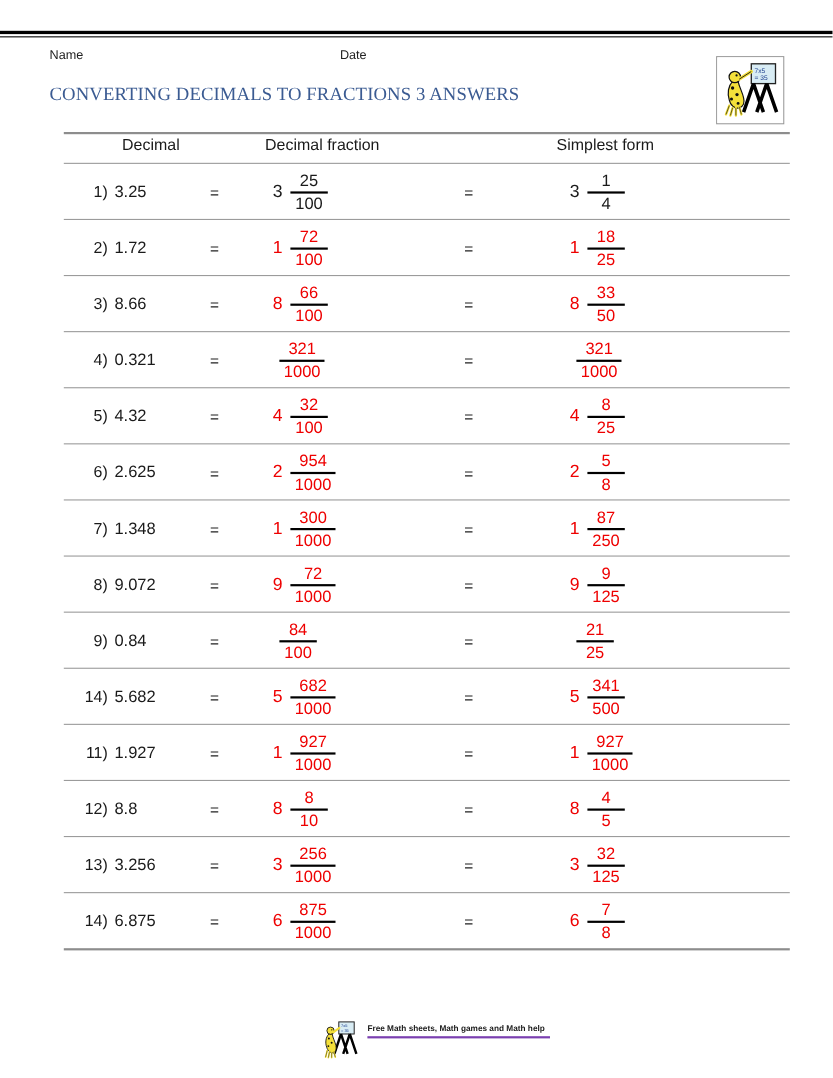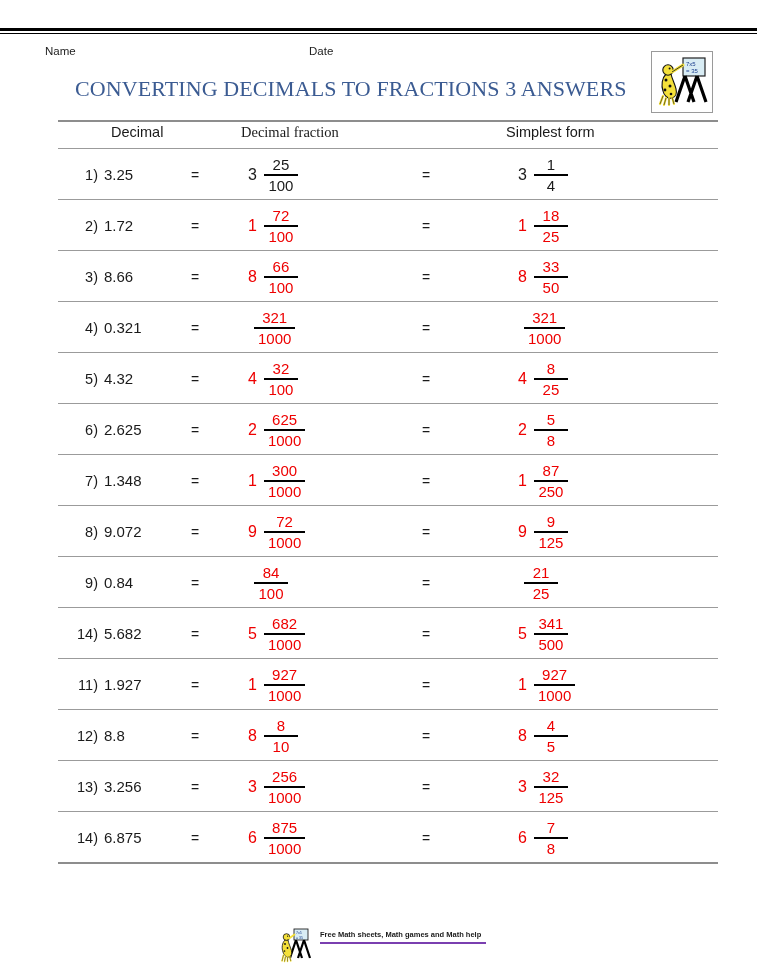--- a/index.html
+++ b/index.html
@@ -47,26 +47,25 @@
     text-align: right;
   }
   .meta .name-label { position: absolute; left: 0; top: 0; }
   .meta .date-label { position: absolute; left: 264px; top: 0; }
 
   
   .title {
     position: absolute;
     left: 45px;
     top: 76px;
-    font-size: 22px;
+    font-size: 17px;
     letter-spacing: 0.1px;
     color: #3b5b92;
     font-family: "Liberation Serif", serif;
     white-space: nowrap;
-    margin-left: 30px;
   }
 
   
   .logo-badge {
     position: absolute;
     left: 651px;
     top: 51px;
     width: 62px;
     height: 62px;
     border: 1px solid #9a9a9a;
@@ -94,21 +93,21 @@
     height: 26px;
   }
   .head-cell {
     position: absolute;
     font-size: 14.5px;
     color: #1a1a1a;
     top: 2px;
     white-space: nowrap;
   }
   .head-decimal   { left: 53px; }
-  .head-decfrac   { left: 183px; font-family: Liberation Serif, serif; }
+  .head-decfrac   { left: 183px; }
   .head-simplest  { left: 448px; }
 
   .row {
     position: relative;
     height: 50px;
   }
 
   .cell {
     position: absolute;
     white-space: nowrap;
@@ -177,21 +176,21 @@
     padding: 2px 4px 0 4px;
     text-align: center;
   }
 
   .red { color: #ee0000; }
   .blk { color: #1a1a1a; }
 
   
   .footer {
     position: absolute;
-    left: 0;
+    left: 14px;
     top: 925px;
     width: 615px;
     height: 52px;
   }
   .footer-inner {
     position: absolute;
     left: 278px;
     top: 0;
     width: 210px;
     height: 52px;
@@ -398,21 +397,21 @@
         </span>
       </div>
       <div class="rule"></div>
       <div class="row">
         <span class="cell idx">6)</span>
         <span class="cell dec">2.625</span>
         <span class="cell eq1">=</span>
         <span class="grp grp-decfrac">
           <span class="whole red">2</span>
           <span class="frac">
-            <span class="num red">625</span>
+            <span class="num red">954</span>
             <span class="bar"></span>
             <span class="den red">1000</span>
           </span>
         </span>
         <span class="cell eq2">=</span>
         <span class="grp grp-simplest">
           <span class="whole red">2</span>
           <span class="frac">
             <span class="num red">5</span>
             <span class="bar"></span>

